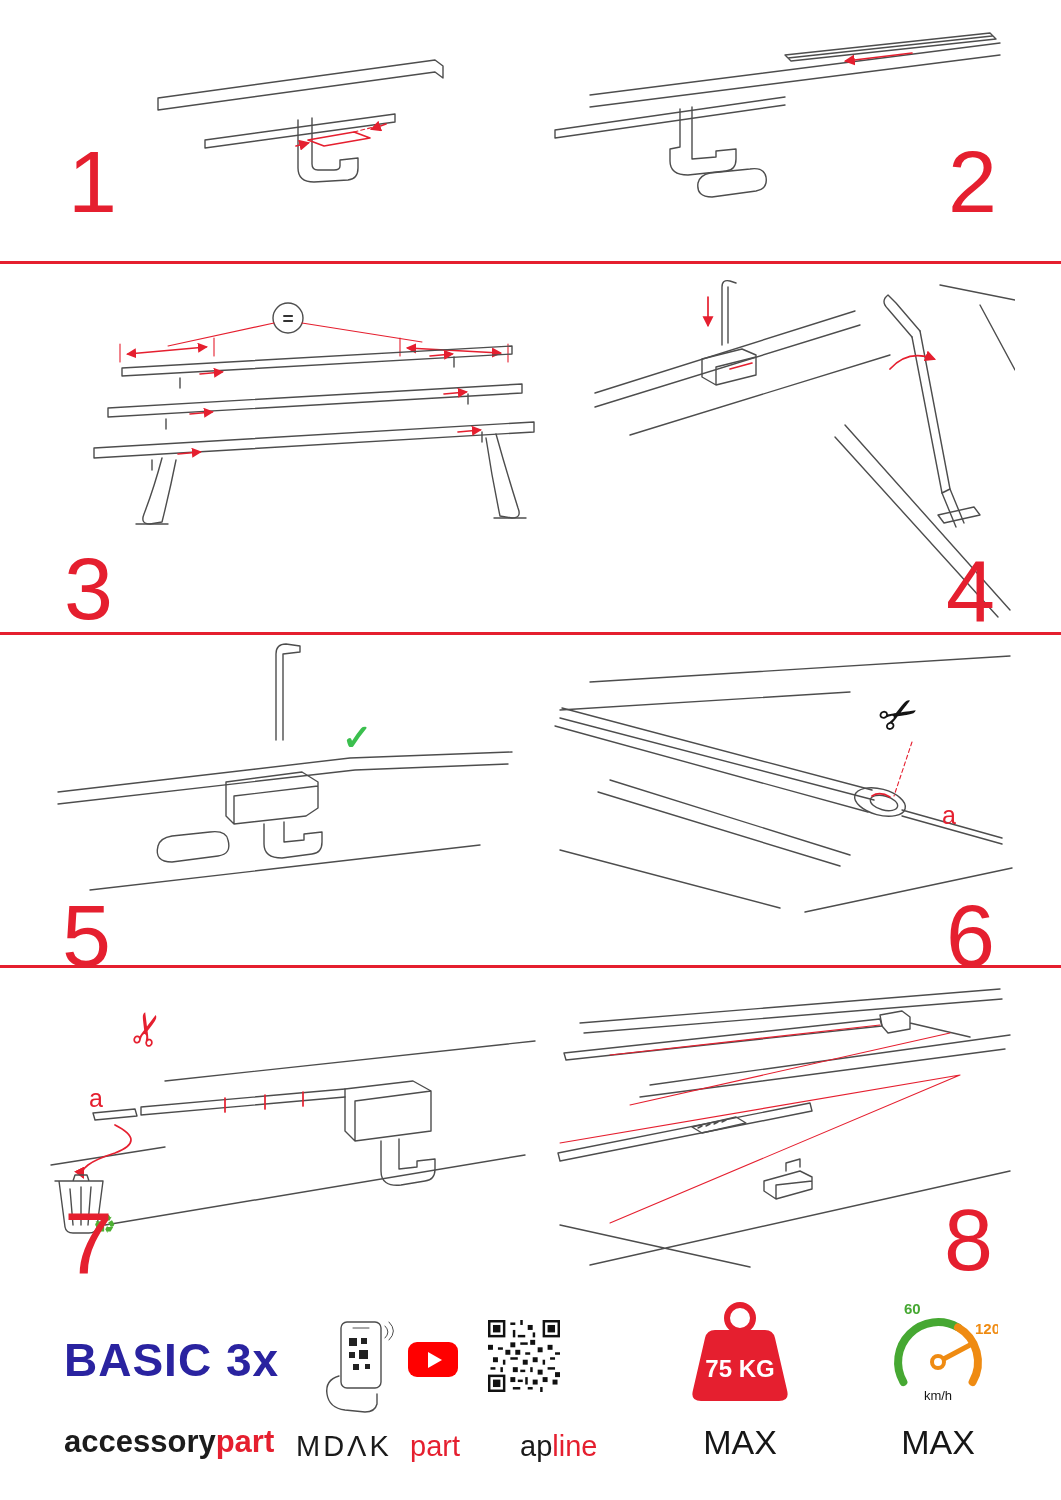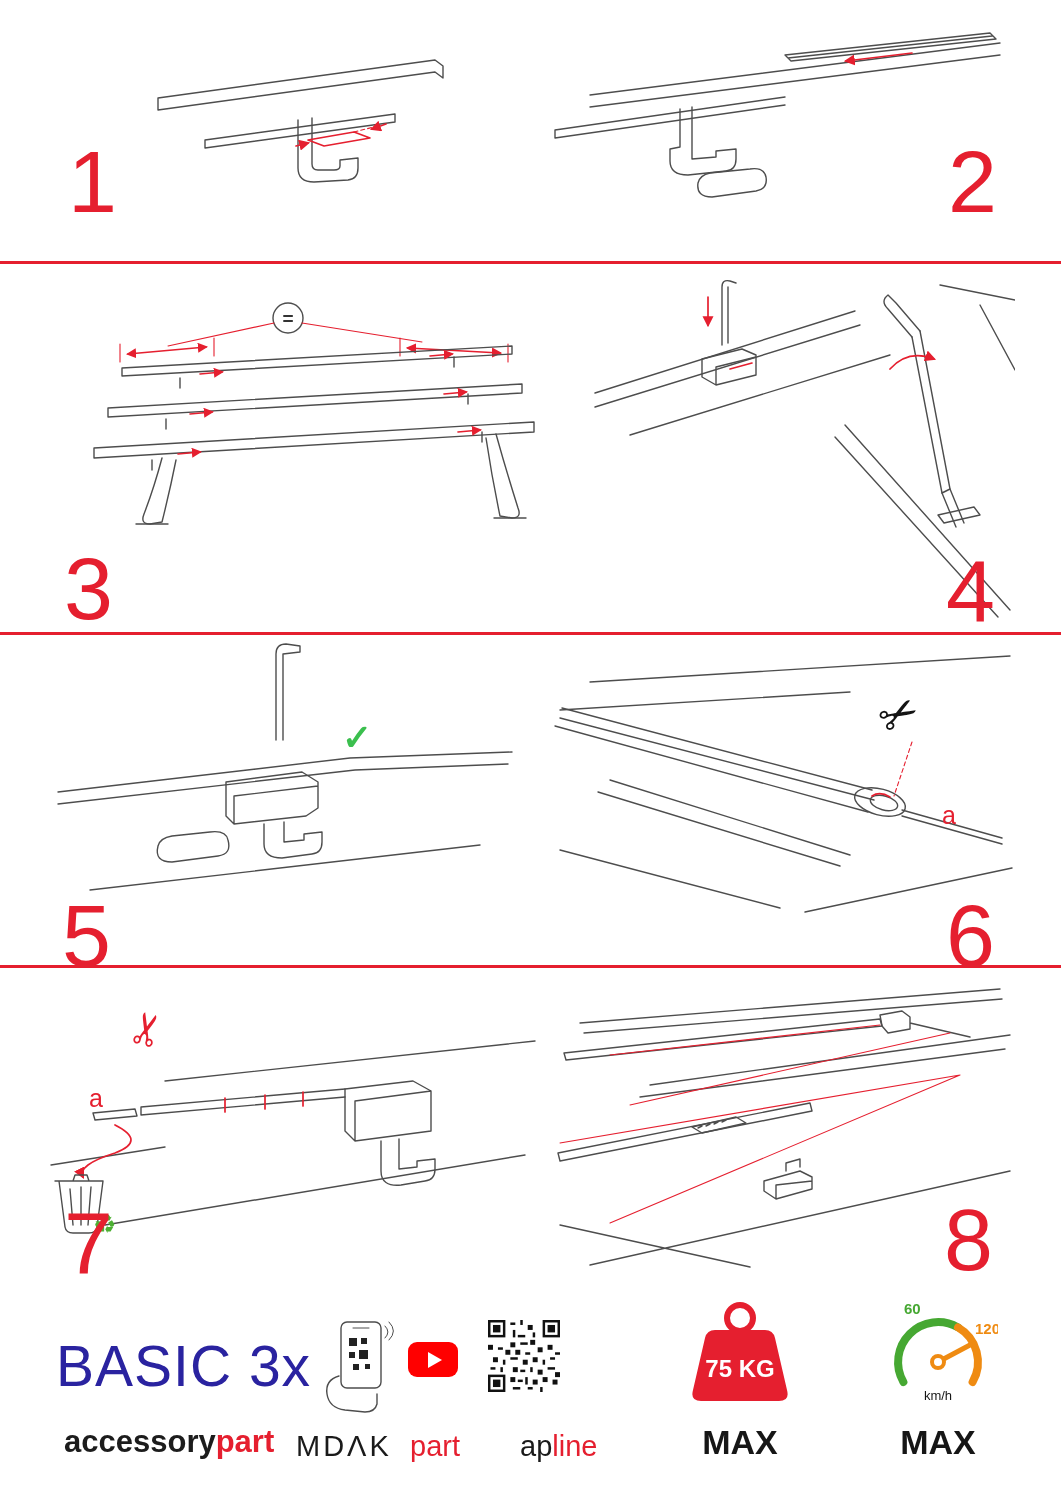--- a/index.html
+++ b/index.html
@@ -24,37 +24,37 @@
   .fig text { font-family:"Liberation Sans", sans-serif; }
   .eq { fill:#333; font-size:19px; font-weight:bold; }
   .lbl-a { fill:var(--accent-red,#e51f2f); font-size:25px; }
   .chk { fill:var(--check-green,#3bbf4e); font-size:36px; font-weight:bold; }
   .sciss-b { fill:#141414; font-size:46px; }
   .sciss-r { fill:var(--accent-red,#e51f2f); font-size:44px; }
   .recyc { fill:var(--recycle-green,#4caf32); font-size:26px; }
 
   
   .brand {
-    position:absolute; left:56px; top:1333px; font-size:57px; font-weight:normal;
+    position:absolute; left:64px; top:1333px; font-size:46px; font-weight:bold;
     letter-spacing:1px; color:var(--brand-blue,#2a23a0);
   }
   .brand-sub { position:absolute; left:64px; top:1424px; font-size:31px; font-weight:bold; color:#1c1c1c; }
   .brand-sub .red { color:var(--accent-red,#e51f2f); }
   .partner { position:absolute; font-size:29px; color:#1a1a1a; }
   .partner.mdak { left:296px; top:1430px; letter-spacing:3px; font-weight:500; }
   .partner.ipqi { left:410px; top:1430px; color:var(--accent-red,#e51f2f); }
   .partner.apline { left:520px; top:1430px; font-weight:500; }
   .partner.apline .red { color:var(--accent-red,#e51f2f); }
   .yt {
     position:absolute; left:408px; top:1342px; width:50px; height:35px;
     background:var(--youtube-red,#ff0000); border-radius:9px;
     display:flex; align-items:center; justify-content:center;
   }
   .yt-tri { width:0; height:0; border-top:8px solid transparent; border-bottom:8px solid transparent; border-left:14px solid #fff; margin-left:3px; }
-  .max-label { position:absolute; font-size:34px; font-weight:700; color:#161616; text-align:center; }
+  .max-label { position:absolute; font-size:34px; font-weight:400; color:#161616; text-align:center; }
   .max-weight { left:675px; top:1423px; width:130px; }
   .max-speed { left:878px; top:1423px; width:120px; }
 </style>
 </head>
 <body>
 
 <div class="page">
 
   <div class="step-num" style="left:68px; top:138px;">1</div>
 

